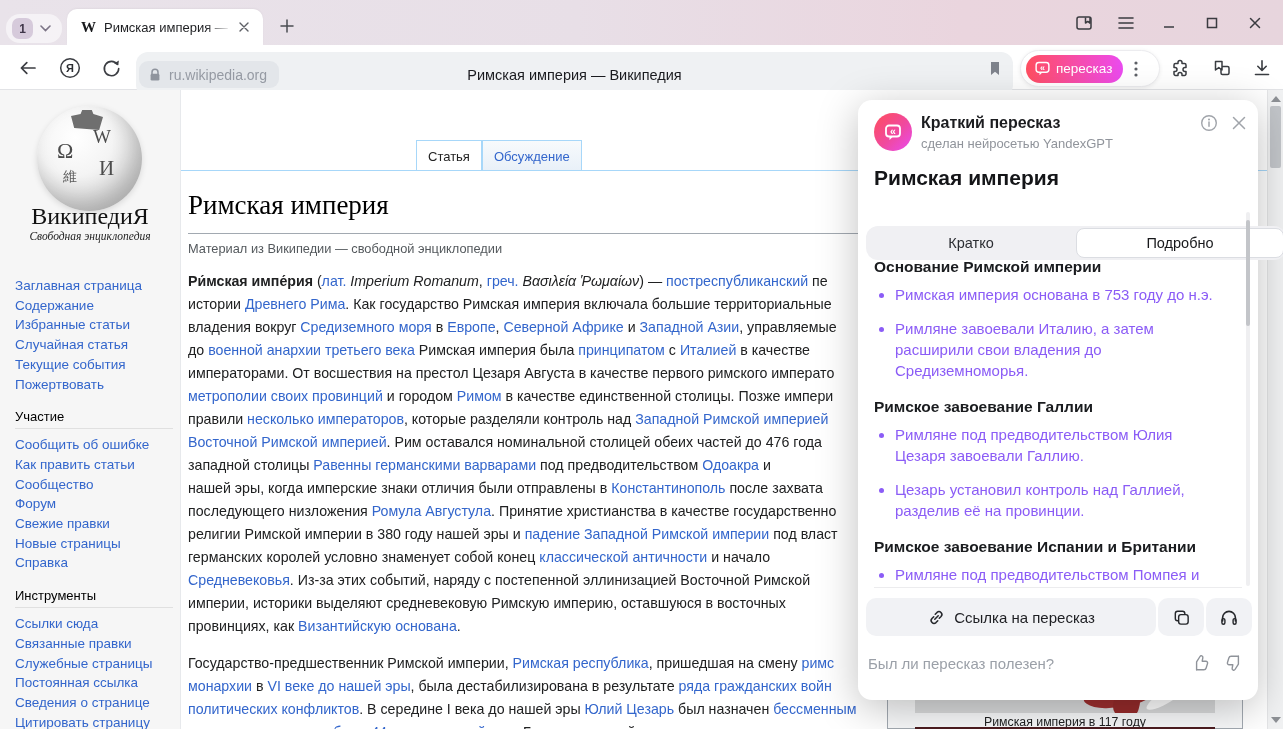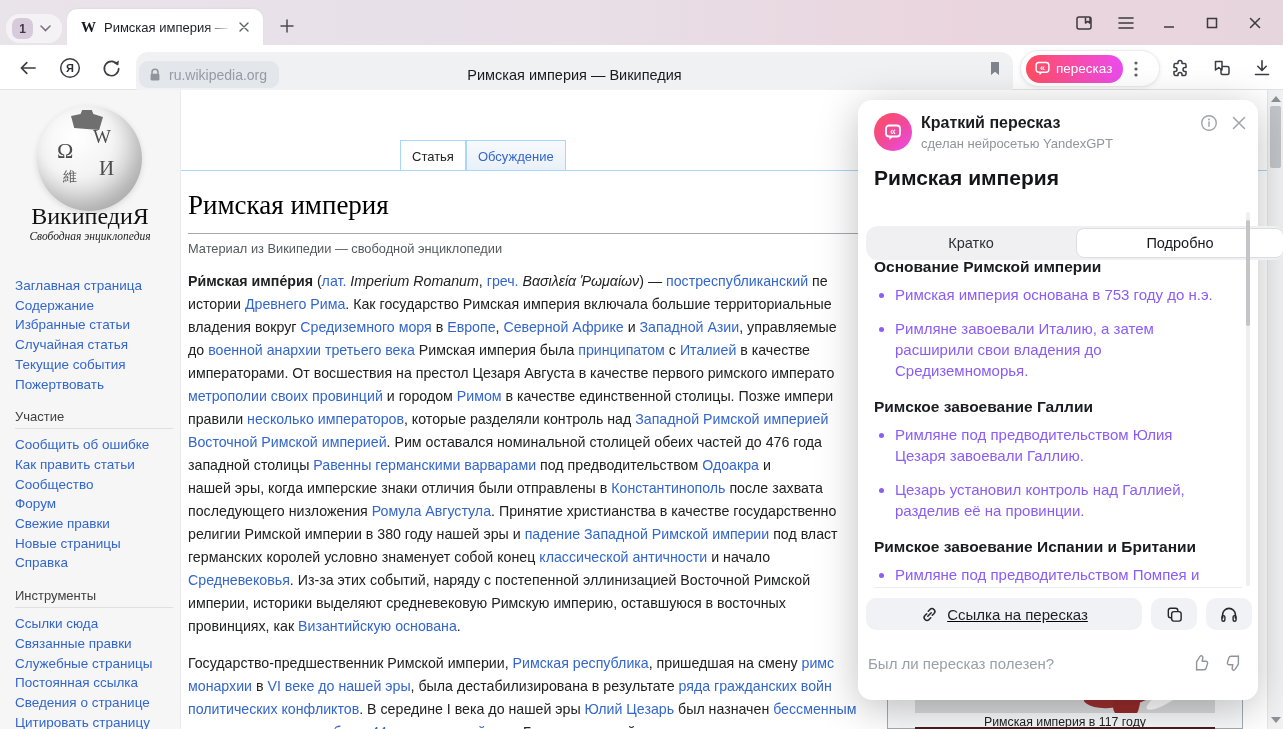--- a/index.html
+++ b/index.html
@@ -59,28 +59,28 @@
   .gl.g1{left:56px;top:20px;font-size:19px;}
   .gl.g2{left:62px;top:50px;font-size:21px;}
   .gl.g3{left:26px;top:62px;font-size:14px;color:#5c5c5c;}
   .globe .piece{position:absolute;left:34px;top:4px;width:32px;height:20px;background:#6f6f6f;
     clip-path:polygon(0 30%,30% 20%,35% 0,65% 0,70% 20%,100% 35%,88% 100%,10% 90%);}
   .wordmark{position:absolute;left:0;top:113px;width:180px;text-align:center;
     font-family:"Liberation Serif","DejaVu Serif",serif;font-size:24px;color:#111;}
   .tagline{position:absolute;left:0;top:140px;width:180px;text-align:center;
     font-family:"Liberation Serif","DejaVu Serif",serif;font-style:italic;font-size:11.5px;color:#222;}
   .sidenav{position:absolute;left:15px;top:186px;width:158px;}
-  .side-h{font-size:13px;color:#404040;margin:15px 0 6px;padding-bottom:4px;border-bottom:1px solid #e0e0e0;}
+  .side-h{font-size:13px;color:#000000;margin:15px 0 6px;padding-bottom:4px;border-bottom:1px solid #e0e0e0;}
   .side-link{display:block;font-size:13.5px;line-height:19.7px;color:#3366cc;text-decoration:none;cursor:pointer;}
 
   
   .userstat{position:absolute;left:722px;top:12px;display:flex;align-items:center;}
   .userstat span{font-size:12.7px;color:#3366cc;margin-left:5px;white-space:nowrap;}
   .wtabs{position:absolute;top:50px;display:flex;}
-  .wtabs-l{left:171px;padding-left:48px;} .wtabs-r{left:703px;}
+  .wtabs-l{left:187px;padding-left:48px;} .wtabs-r{left:703px;}
   .wtab{height:30px;line-height:31px;padding:0 11px;font-size:13px;color:#3366cc;
     background:linear-gradient(#f7fafc,#e8f0f8);border:1px solid #a7d7f9;border-bottom:none;white-space:nowrap;cursor:pointer;}
   .wtab.active{background:#fff;color:#222;}
   .wtab.cut{max-width:26px;overflow:hidden;padding-right:0;border-right:none;}
   .tabline{position:absolute;left:0px;top:80px;width:1087px;height:1px;background:#a7d7f9;}
   .wtitle{position:absolute;left:7px;top:100px;font-family:"Liberation Serif","DejaVu Serif",serif;
     font-size:27px;color:#000;}
   .wrule{position:absolute;left:7px;top:143px;width:694px;height:1px;background:#a2a9b1;}
   .sitesub{position:absolute;left:7px;top:151px;font-size:12.8px;color:#54595d;}
 
@@ -125,21 +125,21 @@
     border-radius:8px;box-sizing:border-box;}
   .seg-sel .seg-txt{width:100%;height:28px;line-height:28px;text-align:center;font-size:14.5px;color:#17181b;}
   .panel-body{position:absolute;left:16px;top:158px;width:352px;height:328px;overflow:hidden;}
   .ps-h{font-size:15.5px;font-weight:bold;color:#1a1c1f;margin:17px 0 3px;}
   .ps-h:first-child{margin-top:0;}
   .ps-ul{margin:8px 0 4px;padding-left:21px;}
   .ps-li{font-size:15px;line-height:21px;color:#8b5cf6;margin-bottom:13px;}
   .iscroll{position:absolute;right:8px;top:112px;width:4px;height:374px;background:#efeff1;border-radius:2px;}
   .iscroll .ithumb{position:absolute;left:0;top:8px;width:4px;height:106px;background:#c3c5c9;border-radius:2px;}
   .pdivider{position:absolute;left:16px;right:16px;top:487px;height:1px;background:#ececee;}
-  .pfooter{position:absolute;left:8px;right:6px;top:498px;height:32px;display:flex;gap:9px;text-decoration:underline;}
+  .pfooter{position:absolute;left:8px;right:6px;top:498px;height:38px;display:flex;gap:2px;}
   .linkbtn{flex:1;background:#f1f2f5;border-radius:10px;display:flex;align-items:center;justify-content:center;cursor:pointer;}
   .linkbtn span{font-size:15px;color:#1e1f23;margin-left:8px;}
   .sqbtn{width:46px;background:#f1f2f5;border-radius:10px;display:flex;align-items:center;justify-content:center;cursor:pointer;}
   .pfeed{position:absolute;left:10px;right:14px;top:551px;height:24px;display:flex;align-items:center;justify-content:space-between;}
   .pfeed .q{font-size:15px;color:#9ba0a8;}
   .thumbs{display:flex;gap:13px;}
 </style>
 </head>
 <body>
 

